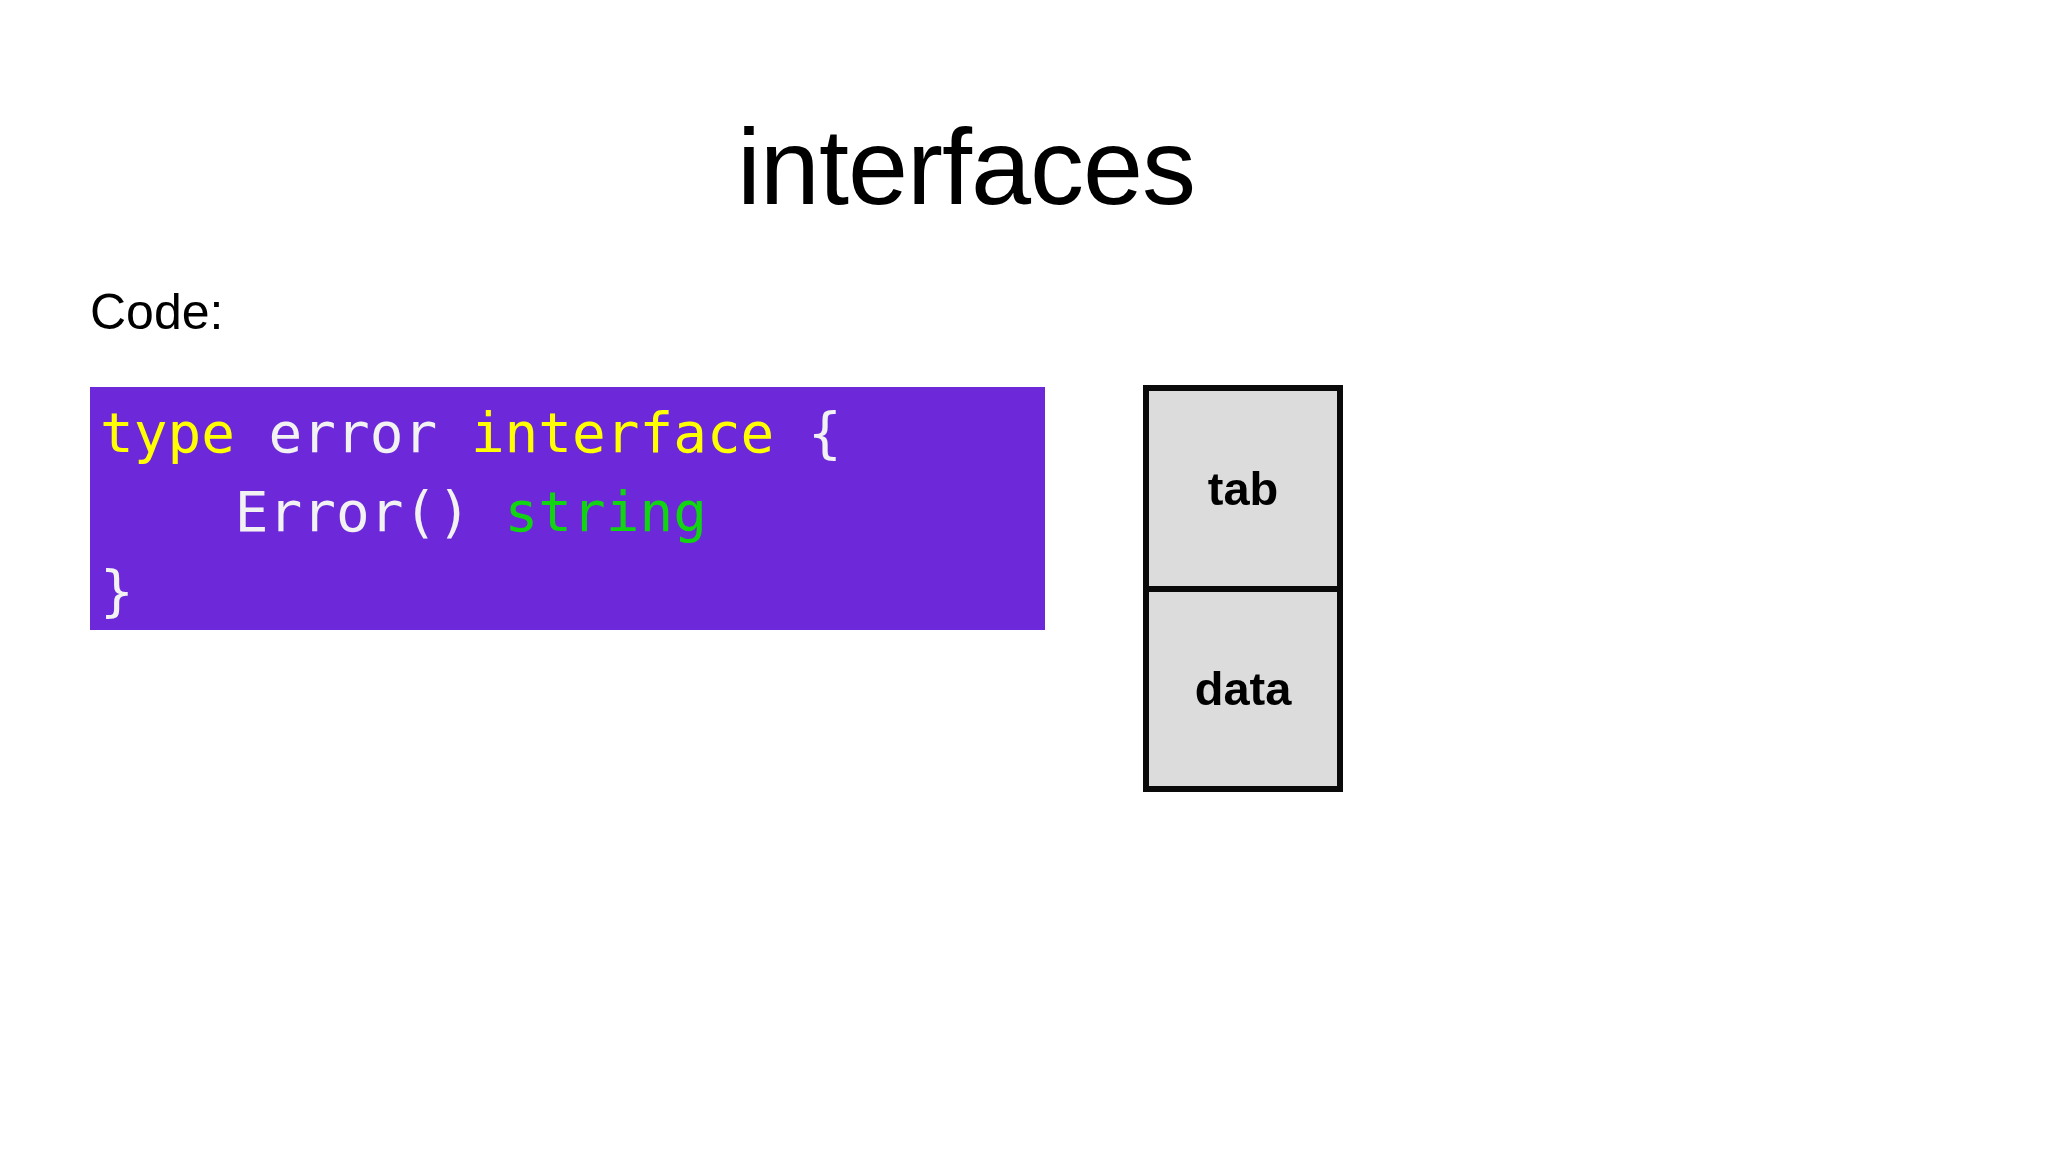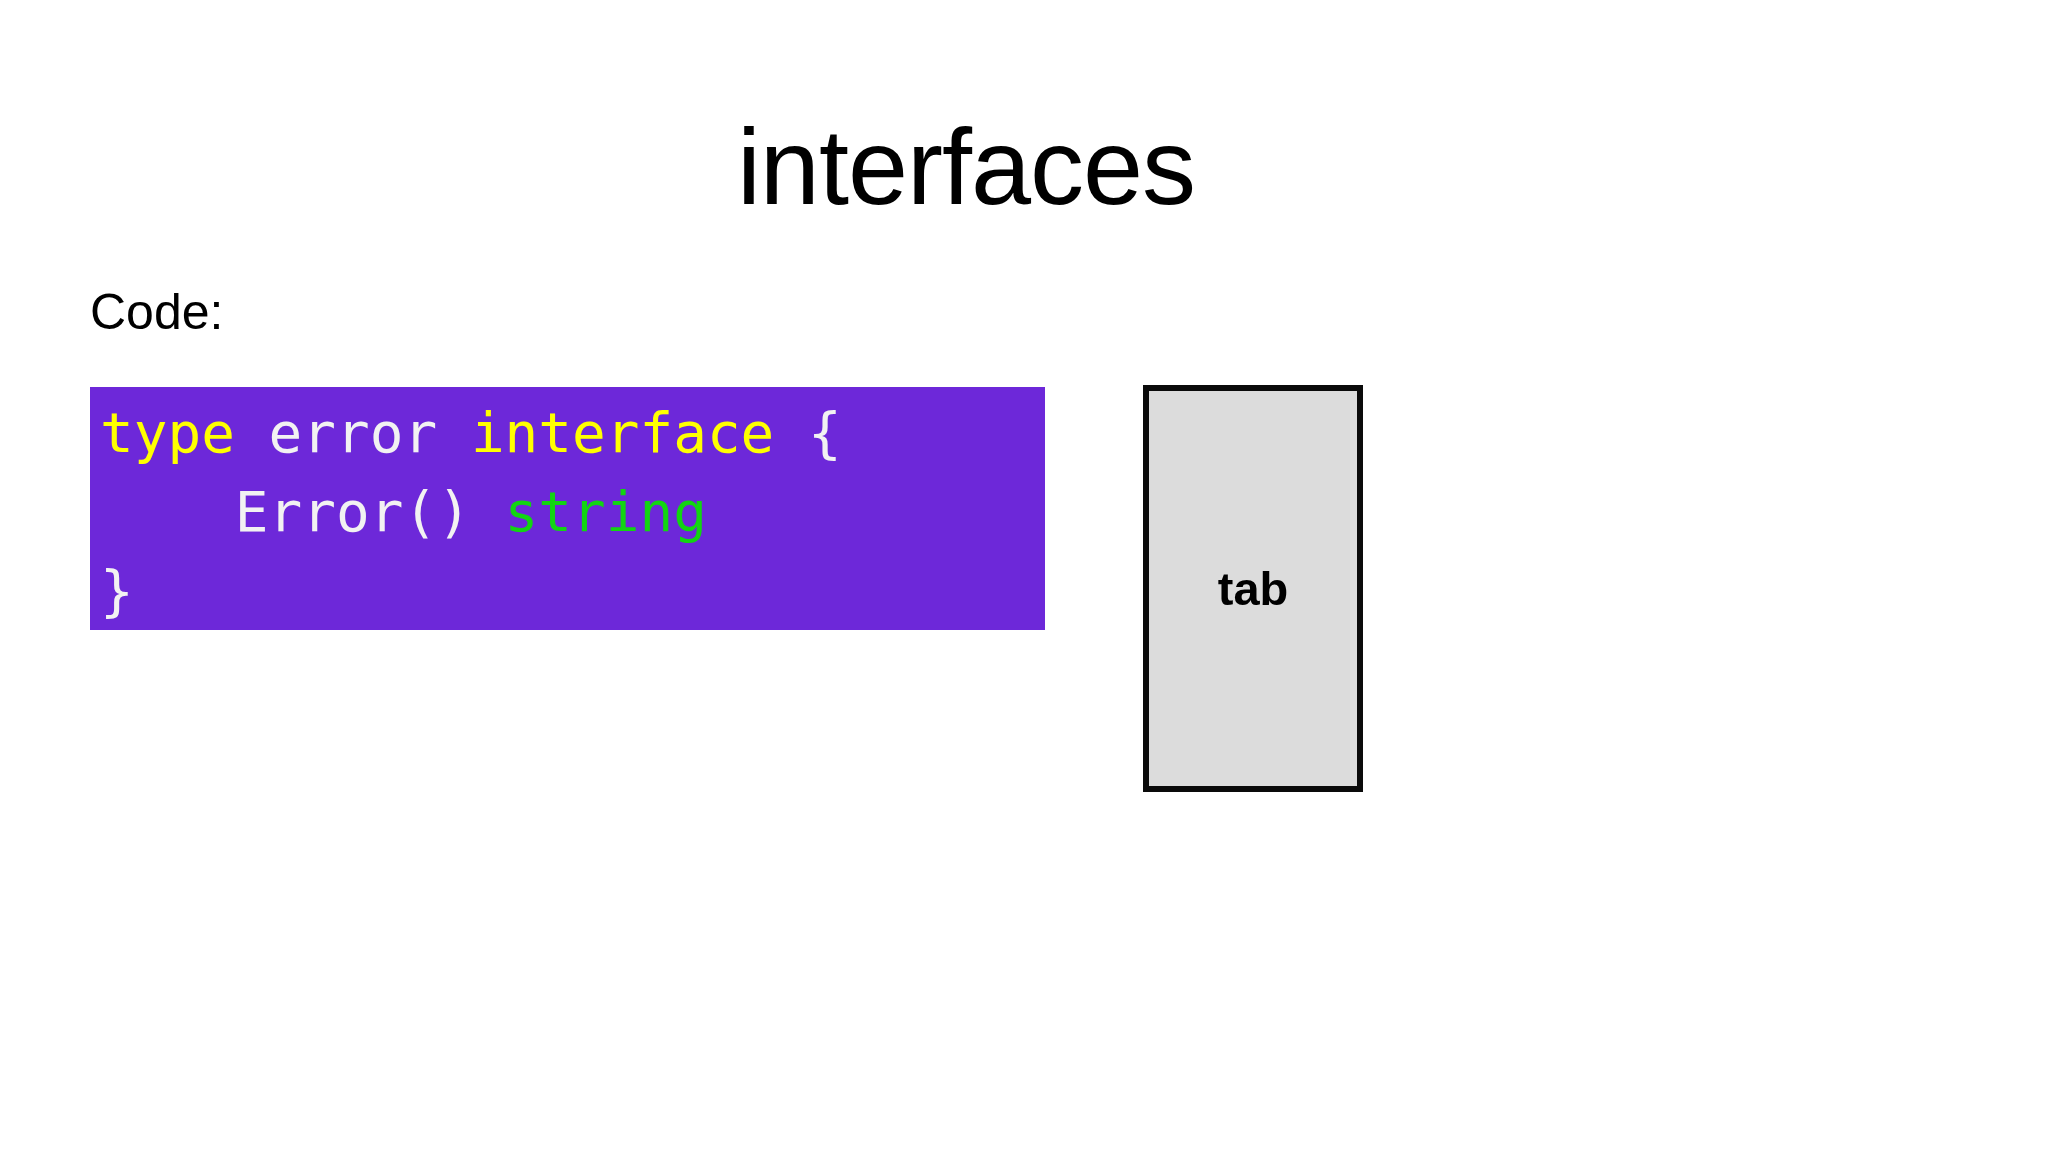--- a/index.html
+++ b/index.html
@@ -75,21 +75,21 @@
   .tok-kw   { color: #ffff00; }
   .tok-type { color: #ffff00; }
   .tok-plain{ color: #f2f2f2; }
   .tok-str  { color: #12d512; }
 
   
   #box-stack {
     position: absolute;
     left: 1143px;
     top: 385px;
-    width: 220px;
+    width: 200px;
     height: 407px;
     display: flex;
     flex-direction: column;
     border: 6px solid #0a0a0a;
     box-sizing: border-box;
     background: #dcdcdc;
   }
   .stack-cell {
     flex: 1 1 0;
     display: flex;
@@ -126,15 +126,18 @@
     <div class="code-line"><span class="tok-plain">    Error() </span><span class="tok-str">string</span></div>
 
     <div class="code-line"><span class="tok-plain">}</span></div>
 
   </div>
 
   <div id="box-stack">
     <div class="stack-cell">
       <span class="stack-label">tab</span>
     </div>
+    <div class="stack-cell">
+      <span class="stack-label">data</span>
+    </div>
   </div>
 
 </div>
 
 </body></html>

